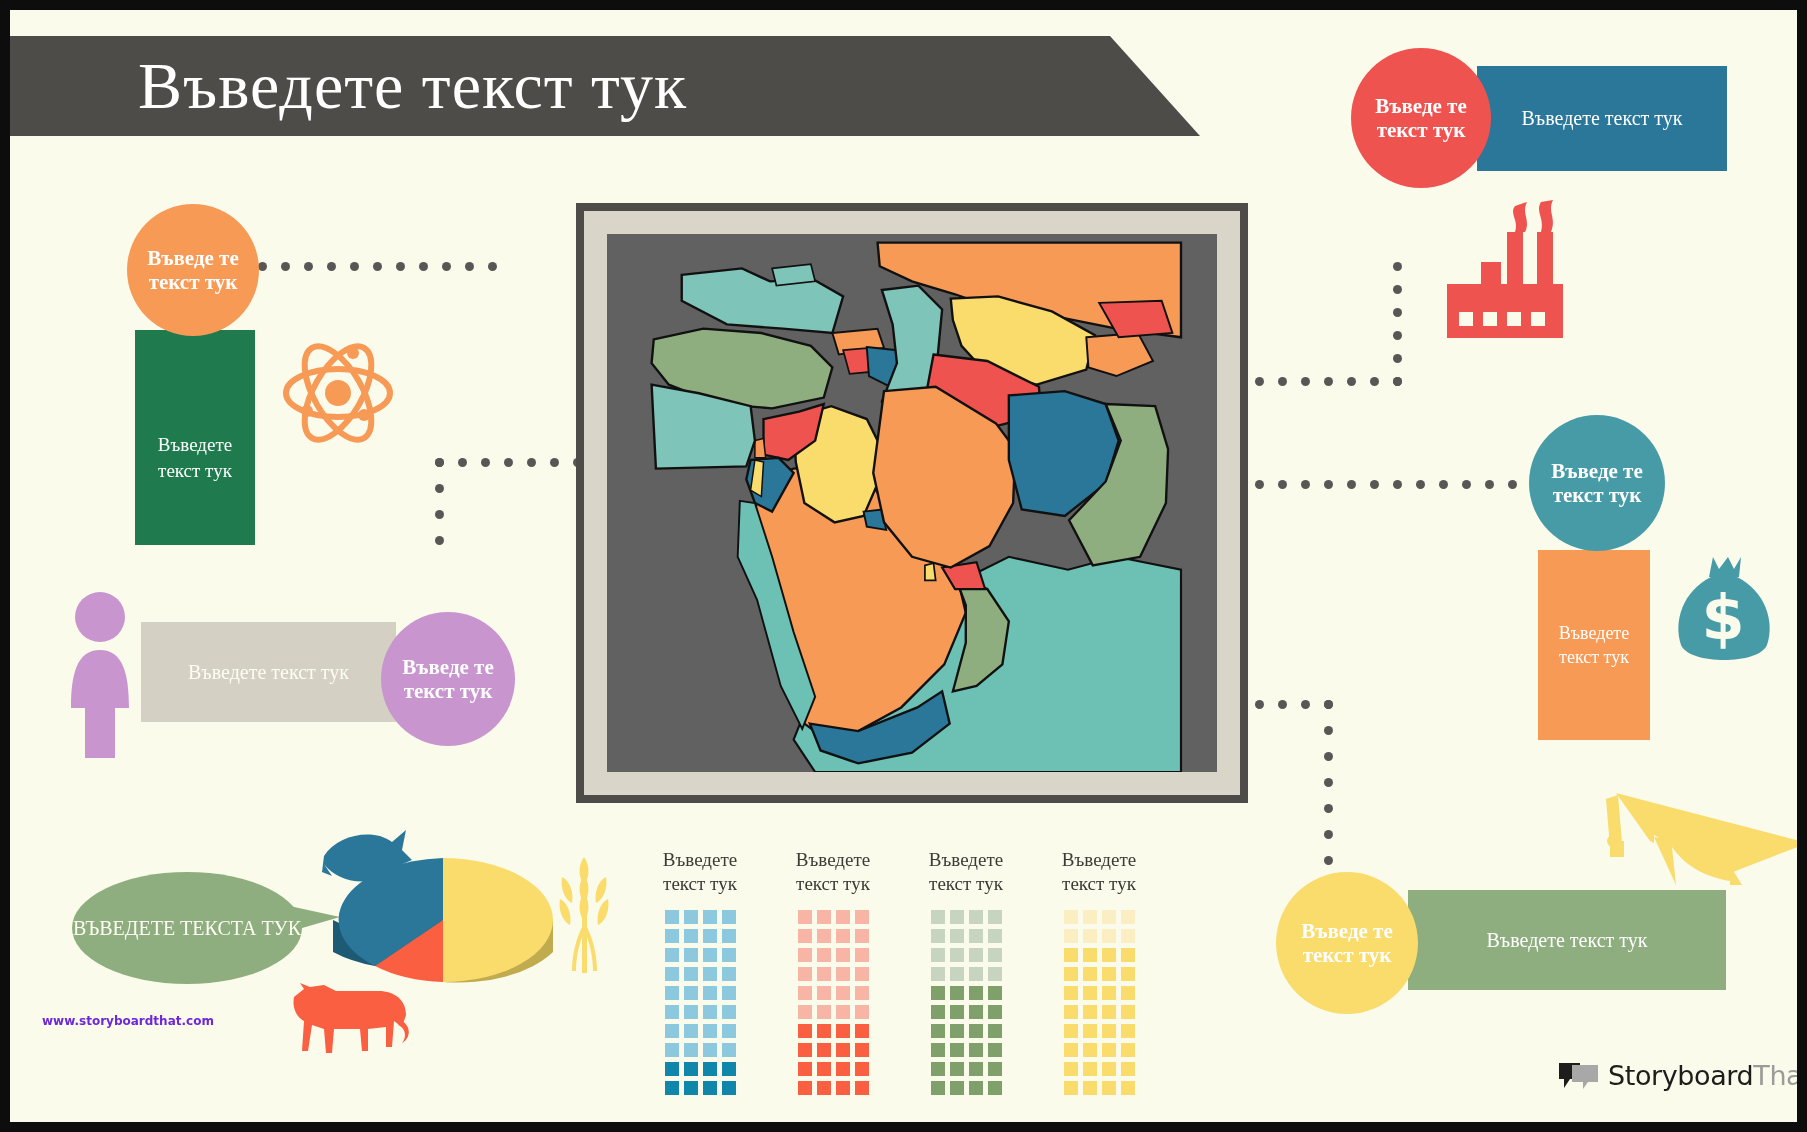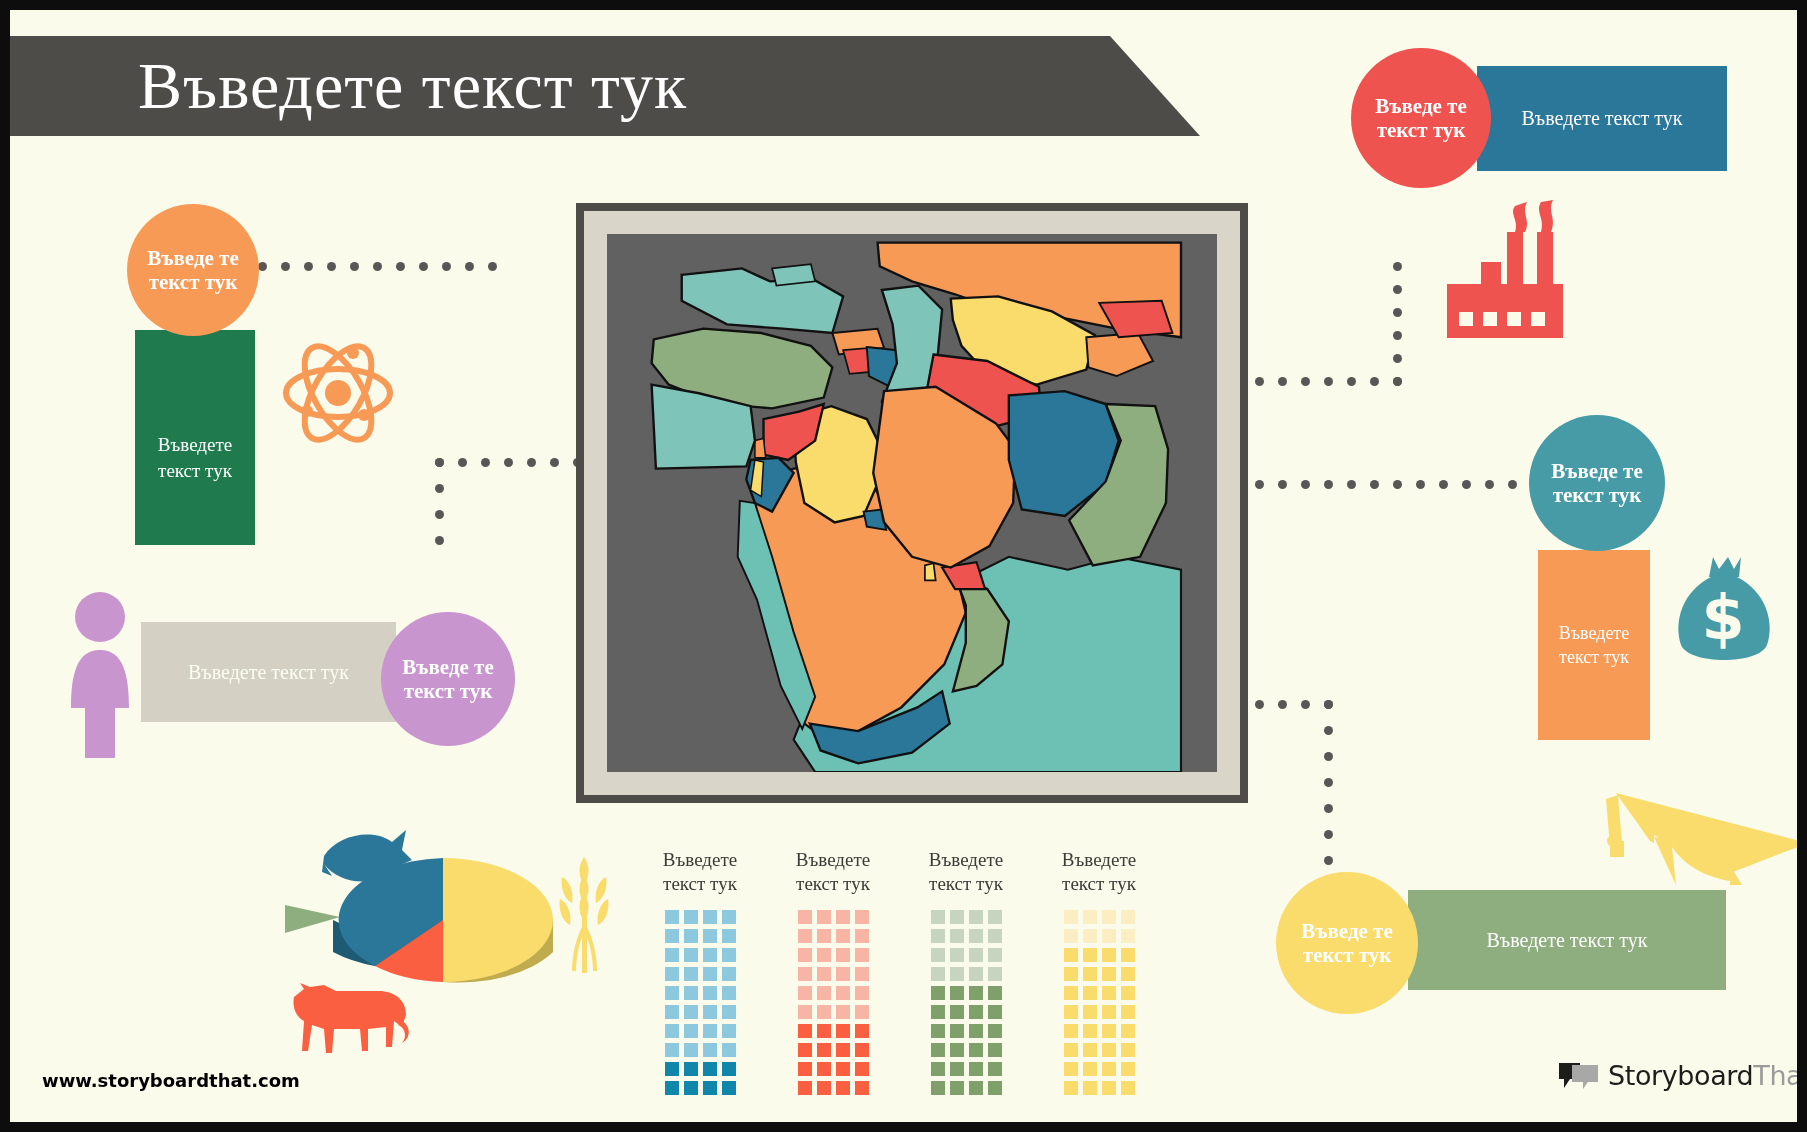--- a/index.html
+++ b/index.html
@@ -160,23 +160,23 @@
   .waffle-grid {
     display: grid; grid-template-columns: repeat(4, 14px);
     grid-auto-rows: 14px; gap: 5px; justify-content: center;
   }
   .waffle-cell { width: 14px; height: 14px; }
   
   .dots { position:absolute; z-index:1; }
   .dot { position:absolute; width:9px; height:9px; border-radius:50%; background:#585755; }
   
   #footer-url {
-    position:absolute; left:32px; top:1060px;
+    position:absolute; left:32px; top:1004px;
     font-family: "DejaVu Sans", sans-serif;
-    font-size: 18px; font-weight: bold; color: #000000;
+    font-size: 12px; font-weight: bold; color: #6d28d9;
     z-index: 5;
   }
   #logo { position:absolute; left:1548px; top:1050px; display:flex; align-items:center; gap:8px; z-index:5;}
   #logo-text { font-family:"DejaVu Sans", sans-serif; font-size:27px; letter-spacing:-0.4px;}
   #logo-text .dark { color:#1d1d1b; }
   #logo-text .gray { color:#9b9b99; }
 </style>
 </head>
 <body>
 
@@ -279,20 +279,23 @@
     <path d="M35 60 C12 60 6 84 6 118 L20 118 L20 168 L50 168 L50 118 L64 118 C64 84 58 60 35 60 Z" fill="#c895cf"></path>
   </svg>
   <div class="panel" id="panel-gray">
     <span>Въведете текст тук</span>
   </div>
   <div class="circle" id="circle-purple">
     <span>Въведе те текст тук</span>
   </div>
 
   <div id="bubble-tail"></div>
+  <div id="bubble-green">
+    <span>ВЪВЕДЕТЕ ТЕКСТА ТУК</span>
+  </div>
 
   <div id="map-frame">
     <div id="map-mat">
       <svg id="map-svg" viewBox="0 0 500 500">
 
         <path d="M300 320 L340 300 L395 312 L440 300 L500 312 L500 500 L160 500 L140 470
                  L160 420 L200 380 L250 345 Z" fill="#6cc0b4" stroke="#111" stroke-width="2"></path>
 
         <path d="M105 228 L140 218 L185 214 L212 232 L236 265 L258 278 L268 300
                  L292 318 L300 352 L280 400 L240 440 L200 462 L170 470 L150 455

